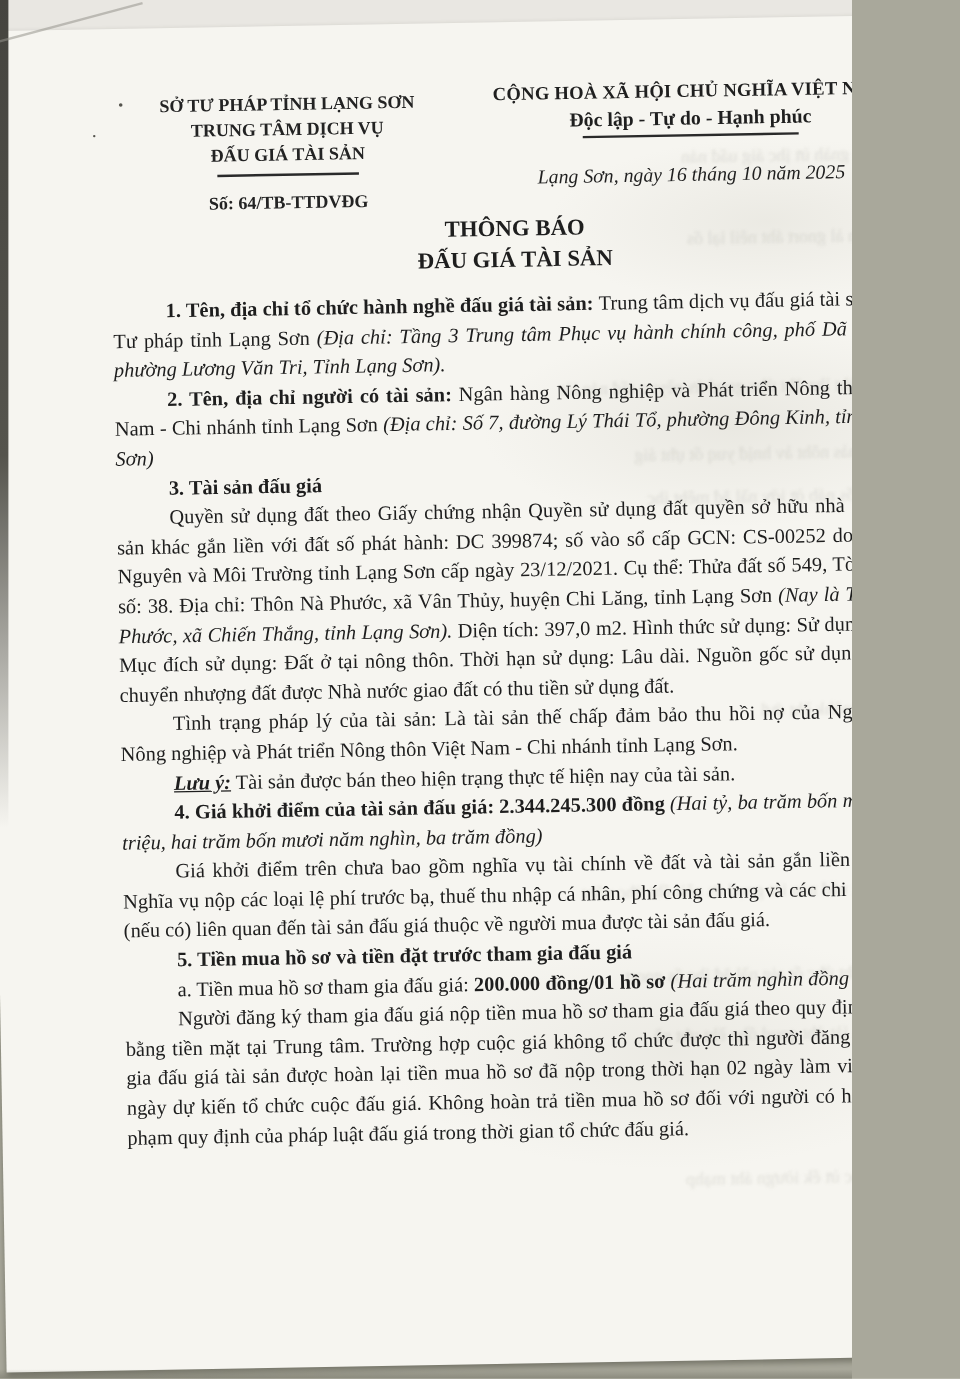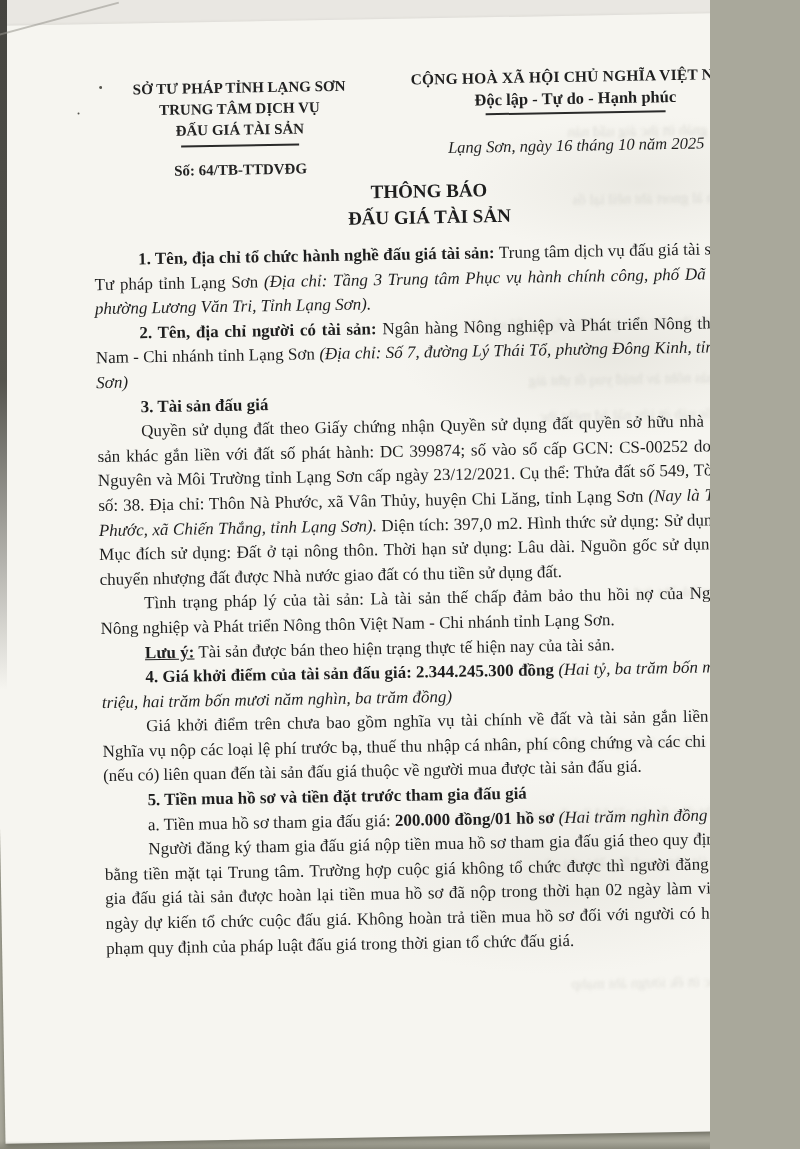--- a/index.html
+++ b/index.html
@@ -31,21 +31,21 @@
   .doc-title{position:absolute;left:110px;top:160px;width:660px;text-align:center;
              font-weight:bold;font-size:19px;line-height:26px;color:#1e1e1e;}
 
   
   .doc-body{position:absolute;left:104px;top:224px;width:666px;color:#1e1e1e;
             font-size:17px;line-height:24.6px;}
   .para{margin:0;text-indent:44px;text-align:justify;}
   .seg-n{font-weight:normal;}
   .seg-b{font-weight:bold;}
   .seg-i{font-style:italic;}
-  .seg-biu{font-weight:bold;text-decoration:underline;}
+  .seg-biu{font-weight:bold;font-style:italic;text-decoration:underline;}
 
   
   .ghost{position:absolute;color:rgba(110,112,100,.16);filter:blur(1.4px);
          transform:scaleX(-1);font-size:15px;white-space:nowrap;overflow:hidden;}
 
   
   .stamp{position:absolute;left:722px;top:494px;width:170px;height:170px;opacity:.82;}
 
   
   .edge-strip{position:absolute;left:0;top:0;width:7px;height:690px;

